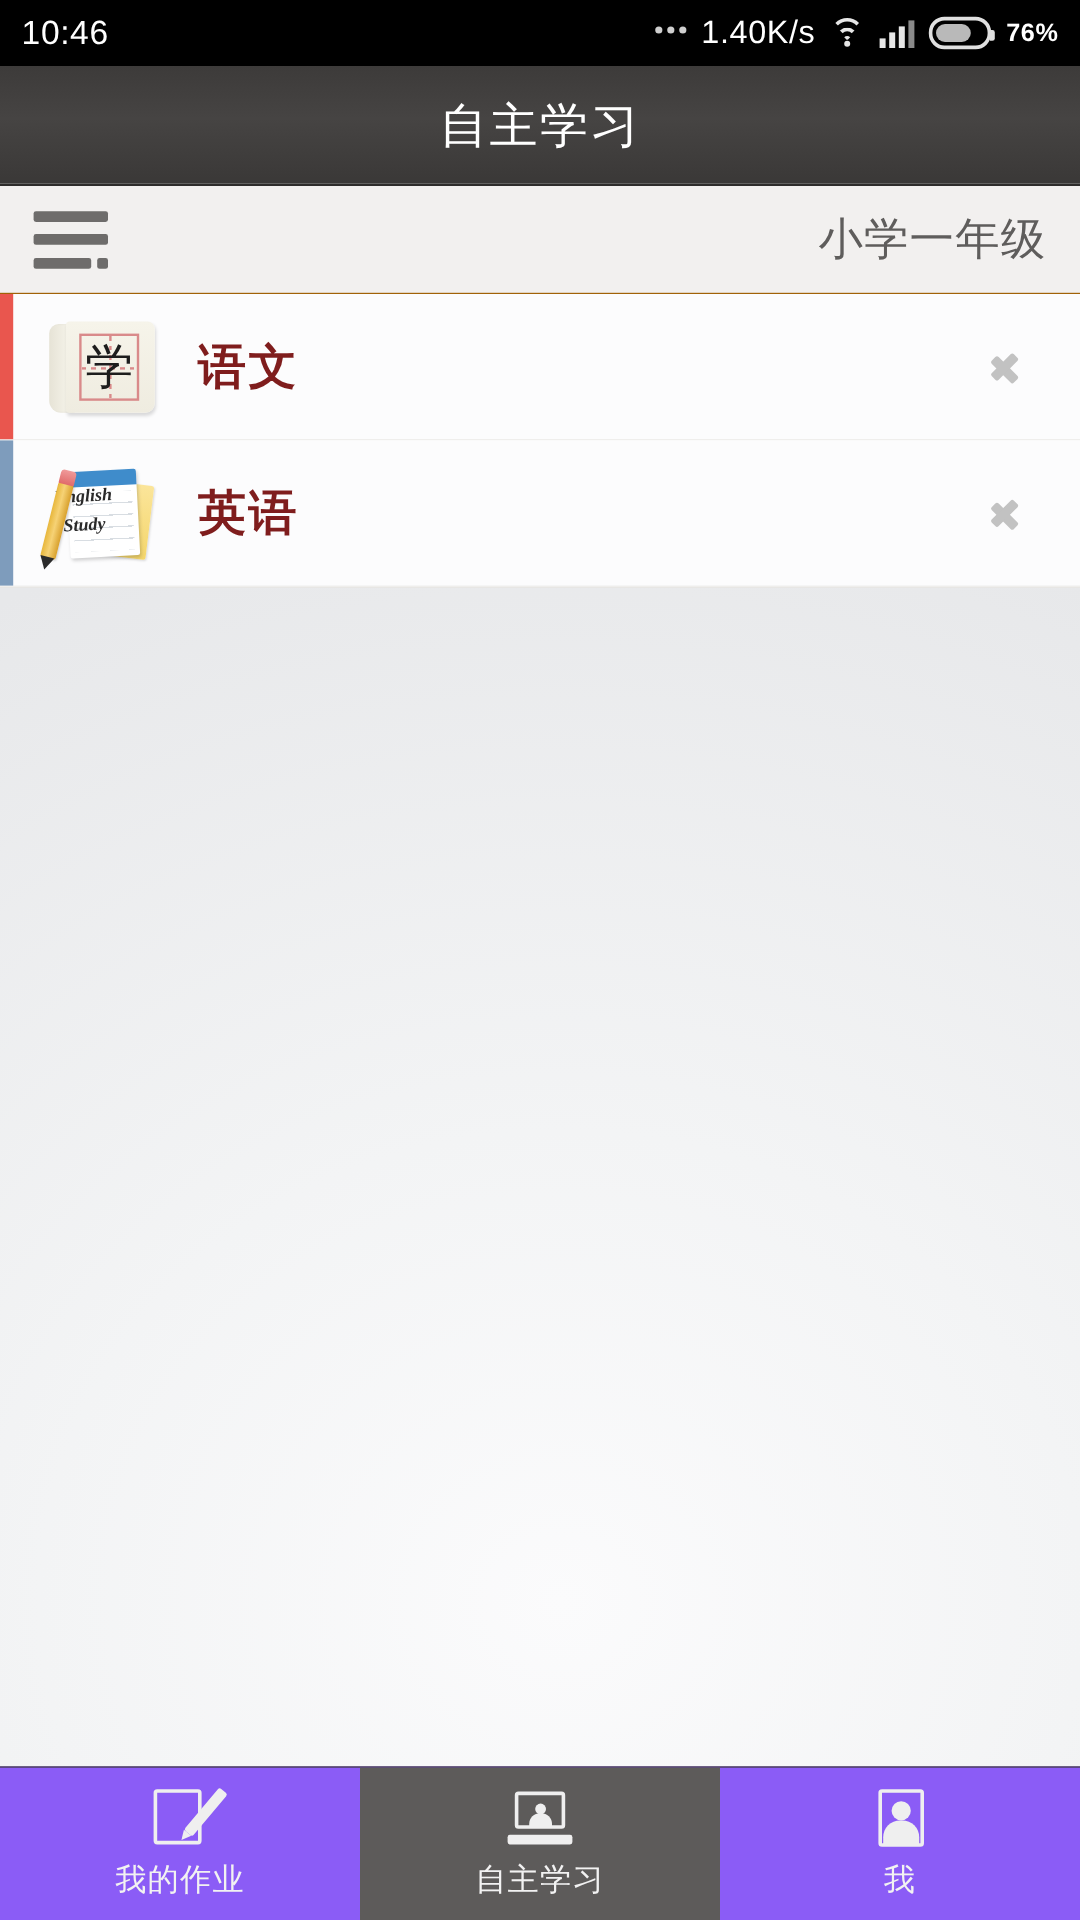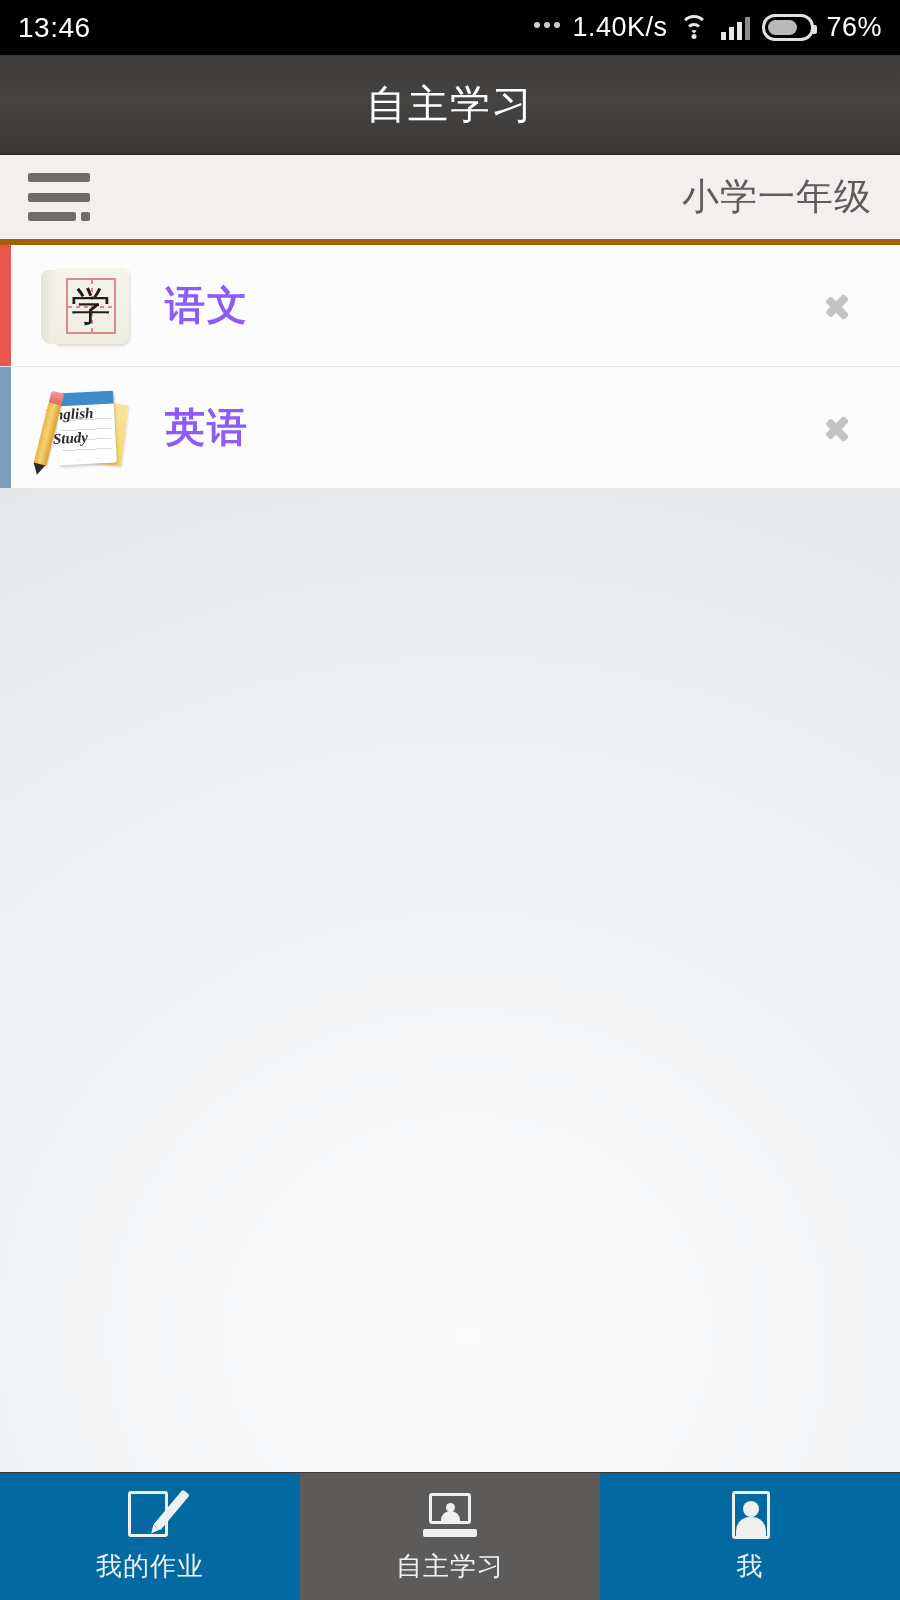--- a/index.html
+++ b/index.html
@@ -32,54 +32,54 @@
   .wifi .w2 { width:17px; height:17px; bottom:-1px; }
   .wifi .w3 { width:7px; height:7px; bottom:2px; border-width:3px; }
   .wifi .dot { width:5px; height:5px; background:#e6e6e6; border:none; border-radius:50%; bottom:0; }
   .signal { display:flex; align-items:flex-end; gap:3px; height:24px; }
   .signal i { width:5px; background:#e6e6e6; display:block; }
   .signal i:nth-child(1){height:8px;} .signal i:nth-child(2){height:13px;}
   .signal i:nth-child(3){height:18px;} .signal i:nth-child(4){height:23px; background:#8a8a8a;}
   .battery { width:52px; height:27px; border:3px solid #e0e0e0; border-radius:13px; position:relative; padding:3px; }
   .battery:after { content:""; position:absolute; right:-6px; top:8px; width:4px; height:9px; background:#e0e0e0; border-radius:0 2px 2px 0; }
   .battery b { display:block; height:100%; width:72%; background:#b9b9b9; border-radius:9px; }
-  .sb-pct { font-size:27px; }
+  .sb-pct { font-size:21px;font-weight:bold; }
 
   
   .titlebar {
     height:100px; flex:0 0 100px;
     background:linear-gradient(180deg,#3d3b3a 0%,#464443 45%,#3a3837 100%);
     display:flex; align-items:center; justify-content:center;
     border-bottom:2px solid #2e2c2b;
   }
   .titlebar h1 { color:#fff; font-size:40px; font-weight:400; letter-spacing:2px; }
 
   
   .gradebar {
     height:90px; flex:0 0 90px; background:#f2f0ef;
     display:flex; align-items:center; padding:0 28px;
-    border-bottom:6px solid #a16207;
+    border-bottom:1px solid #a16207;
   }
   .menu-icon { width:62px; height:48px; display:flex; flex-direction:column; justify-content:space-between; cursor:pointer; }
   .menu-icon i { display:block; height:9px; background:#6e6c6b; border-radius:2px; }
   .menu-icon .ln3 { display:flex; gap:5px; }
   .menu-icon .ln3 u { display:block; height:9px; background:#6e6c6b; border-radius:2px; text-decoration:none; }
   .menu-icon .ln3 .a { flex:1; }
   .menu-icon .ln3 .b { width:9px; }
   .grade-label { margin-left:auto; font-size:37px; color:#5f5d5c; letter-spacing:1px; }
 
   
   .list { flex:0 0 auto; }
   .row {
     position:relative; height:122px; display:flex; align-items:center;
     border-bottom:1px solid #eceae8; cursor:pointer;
   }
   .row .accent { position:absolute; left:0; top:0; bottom:0; width:11px; }
   .row .ico { width:100px; margin-left:35px; display:flex; align-items:center; justify-content:center; }
-  .row .label { font-size:40px; font-weight:bold; color:#8b5cf6; margin-left:30px; letter-spacing:2px; }
+  .row .label { font-size:40px; font-weight:bold; color:#7f1d1d; margin-left:30px; letter-spacing:2px; }
   .row .chev {
     margin-left:auto; margin-right:48px; width:26px; height:42px; position:relative;
   }
   .row .chev:before, .row .chev:after {
     content:""; position:absolute; left:2px; width:26px; height:8px;
     background:#c2c2c2; border-radius:2px;
   }
   .row .chev:before { top:10px; transform:rotate(45deg); transform-origin:left center; }
   .row .chev:after  { bottom:8px; transform:rotate(-45deg); transform-origin:left center; }
 
@@ -176,21 +176,21 @@
   
   .content {
     flex:1 1 auto;
     background:
       radial-gradient(115% 95% at 52% 86%, #fbfbfc 0%, #f3f4f5 42%, #e7e8ea 100%);
     border-top:1px solid #e7e6e4;
   }
 
   
   .tabbar {
-    flex:0 0 128px; height:128px; display:flex; background:#0369a1;
+    flex:0 0 128px; height:128px; display:flex; background:#8b5cf6;
     border-top:1px solid #3a3837;
   }
   .tab { flex:1; display:flex; flex-direction:column; align-items:center; justify-content:center;
     gap:8px; cursor:pointer; }
   .tab.active { background:#5d5b5a; }
   .tab .tlabel { color:#f2f2f2; font-size:26px; letter-spacing:1px; }
   .tab .tico { width:56px; height:52px; position:relative; }
 
   
   .ic-hw .sheet { position:absolute; left:6px; top:2px; width:40px; height:46px;
@@ -237,21 +237,21 @@
     background:#efefef; border-radius:50%; }
   .ic-me .body { position:absolute; left:14px; top:28px; width:30px; height:20px;
     background:#efefef; border-radius:14px 14px 0 0; }
 </style>
 </head>
 <body>
 
 <div id="app">
 
   <div class="statusbar">
-    <span class="sb-clock">13:46</span>
+    <span class="sb-clock">10:46</span>
     <div class="sb-right">
       <span class="sb-dots">
           <i></i>
           <i></i>
           <i></i>
         </span>
       <span class="sb-speed">1.40K/s</span>
       <span class="wifi">
         <span class="w1"></span>
           <span class="w2"></span>

